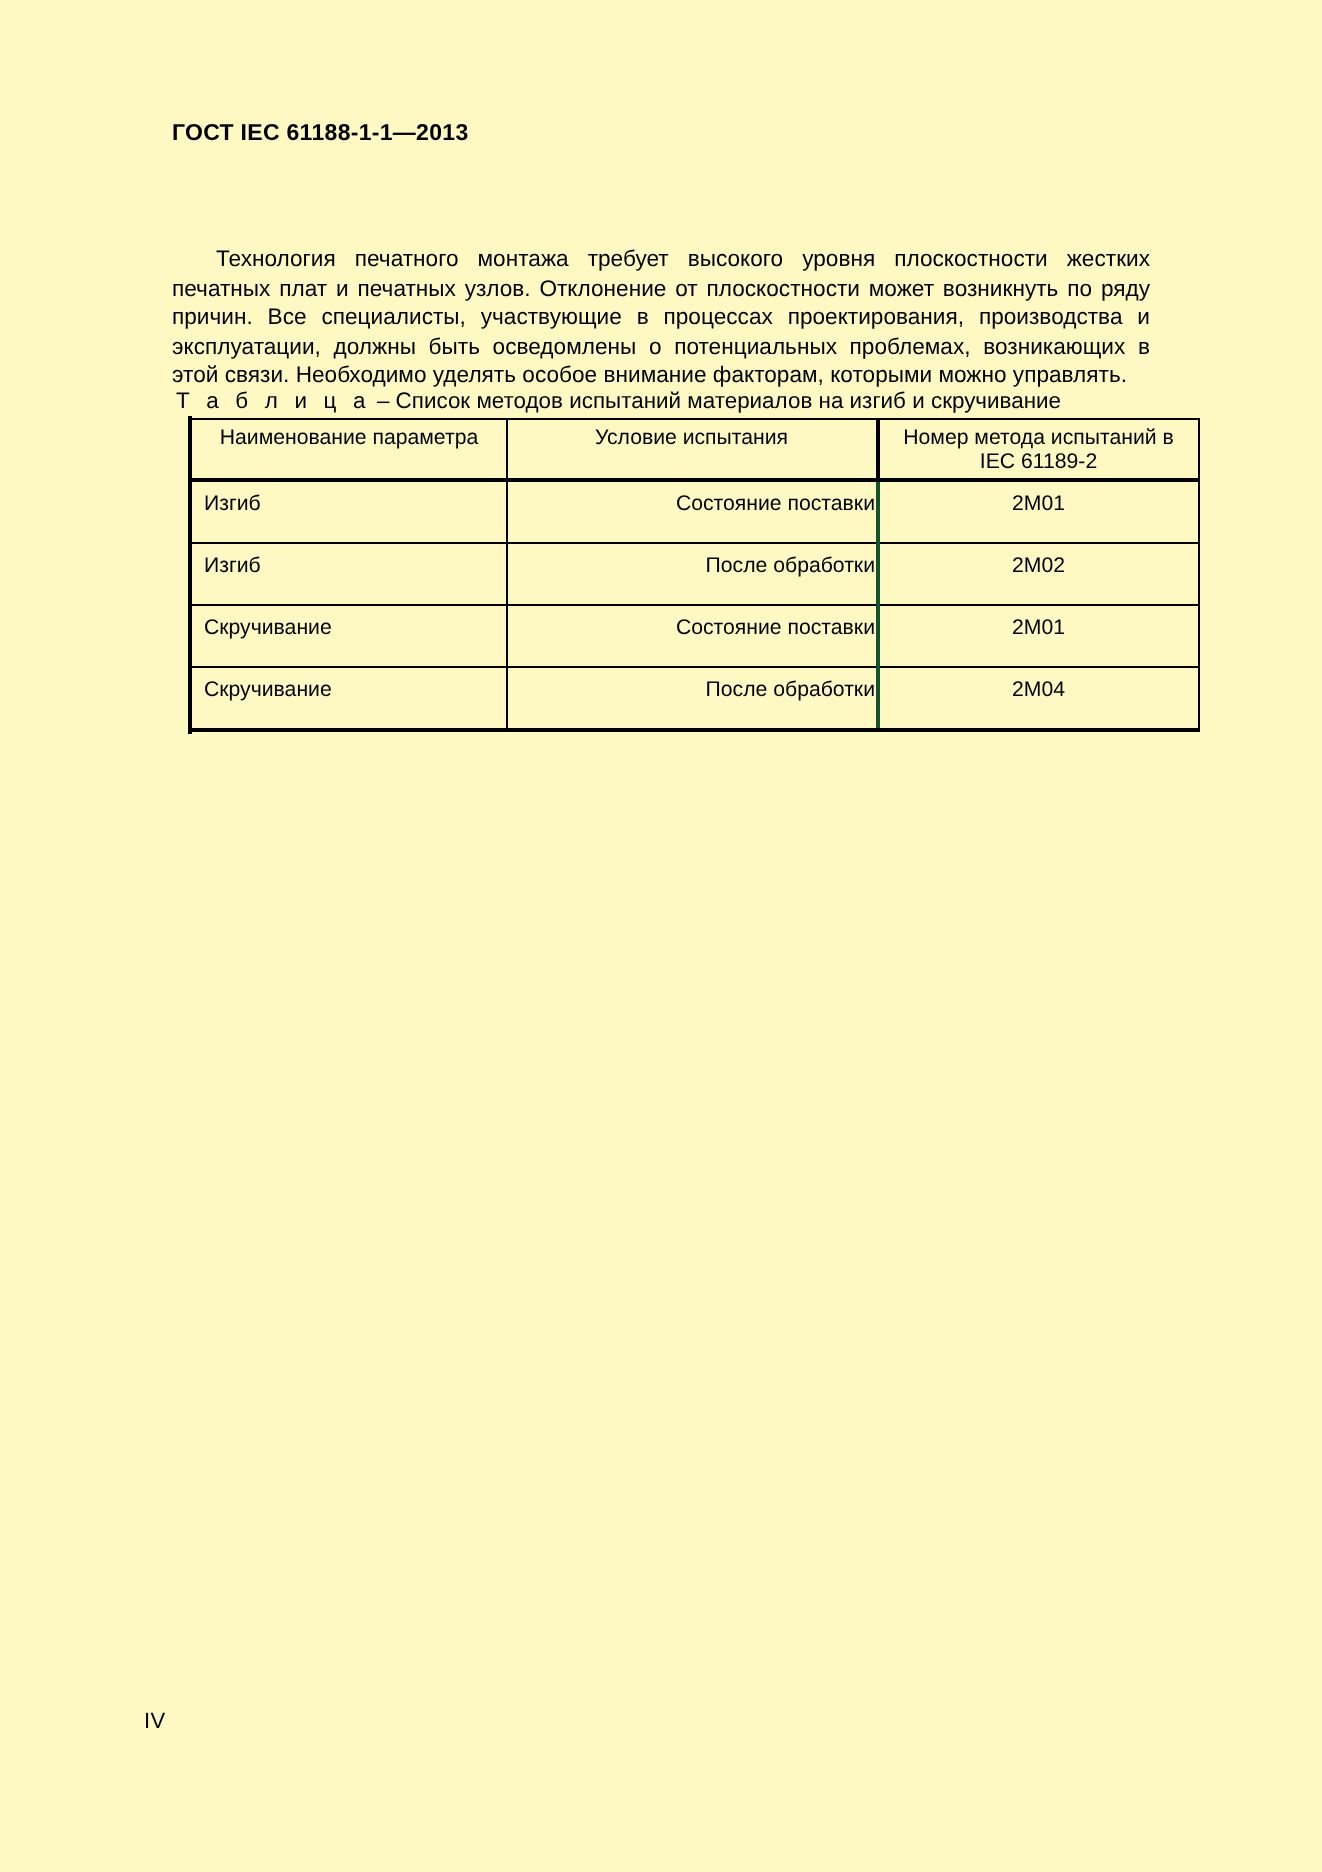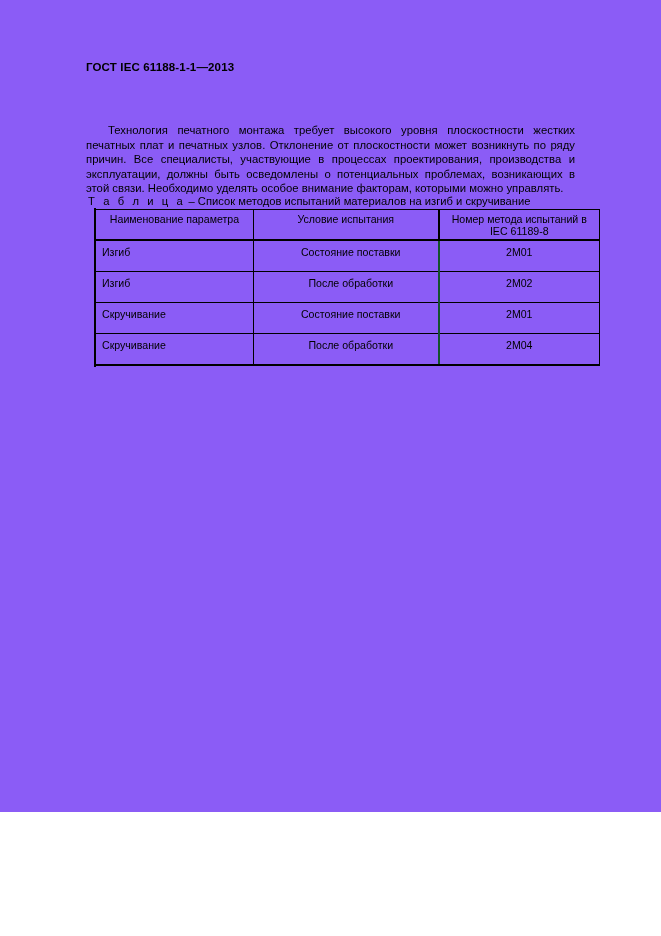--- a/index.html
+++ b/index.html
@@ -9,22 +9,22 @@
     background: #ffffff;
   }
   body {
     font-family: "Liberation Sans", "DejaVu Sans", sans-serif;
     color: #000000;
     -webkit-font-smoothing: antialiased;
   }
   .page {
     position: relative;
     width: 661px;
-    height: 812px;
-    background: #8b5cf6;
+    height: 936px;
+    background: #fef9c3;
     overflow: hidden;
     box-sizing: border-box;
   }
 
   
   .doc-header {
     position: absolute;
     left: 86px;
     top: 61px;
     font-size: 11.5px;
@@ -123,21 +123,21 @@
   table.data-table tbody td {
     height: 25px;
     padding: 5px 0 0 6px;
     line-height: 12px;
   }
   table.data-table tbody td.cell-param {
     text-align: left;
     margin-top: 23px;
   }
   table.data-table tbody td.cell-cond {
-    text-align: center;
+    text-align: right;
     padding-left: 10px;
   }
   table.data-table tbody td.cell-method {
     text-align: center;
     padding-left: 0;
     border-left: 2px solid #14532d;
   }
   table.data-table tbody tr:last-child td {
     border-bottom: 2px solid #000;
   }
@@ -186,21 +186,21 @@
     <table class="data-table">
       <colgroup>
         <col class="c1">
         <col class="c2">
         <col class="c3">
       </colgroup>
       <thead>
         <tr>
           <th class="col1">Наименование параметра</th>
           <th class="col2">Условие испытания</th>
-          <th class="col3">Номер метода испытаний в IEC 61189-8</th>
+          <th class="col3">Номер метода испытаний в IEC 61189-2</th>
         </tr>
       </thead>
       <tbody>
         <tr>
           <td class="cell-param">Изгиб</td>
           <td class="cell-cond">Состояние поставки</td>
           <td class="cell-method">2M01</td>
         </tr>
         <tr>
           <td class="cell-param">Изгиб</td>

